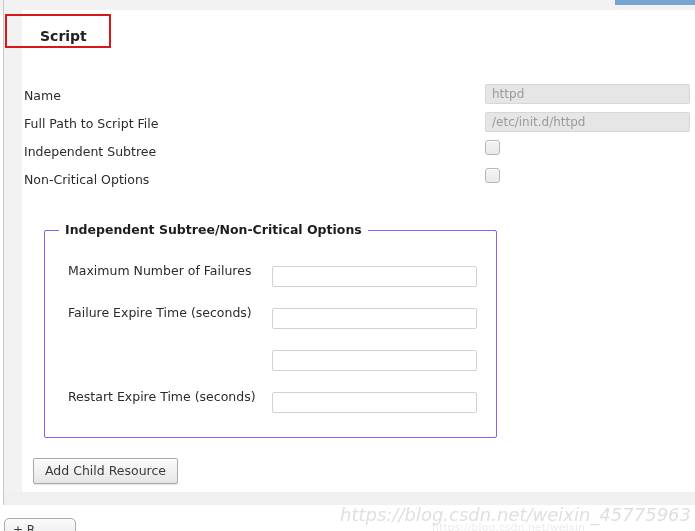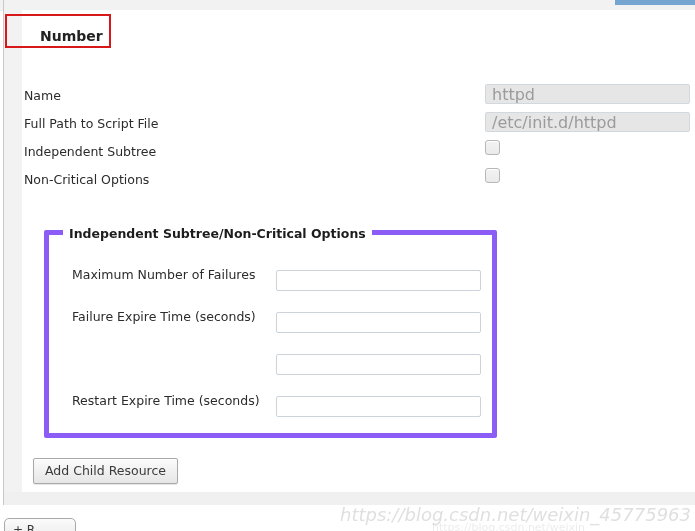--- a/index.html
+++ b/index.html
@@ -126,21 +126,21 @@
 
   .text-disabled {
     width: 205px;
     height: 20px;
     box-sizing: border-box;
     background: #e6e6e6;
     border: 1px solid #d2d8dd;
     border-radius: 2px;
     color: #9b9b9b;
     font-family: "DejaVu Sans", "Liberation Sans", sans-serif;
-    font-size: 16px;
+    font-size: 12px;
     padding: 0 6px;
     line-height: 18px;
   }
 
   .cbox {
     width: 15px;
     height: 15px;
     box-sizing: border-box;
     background: linear-gradient(180deg,#f3f3f3 0%, #eaeaea 100%);
     border: 1px solid #b7b7b7;
@@ -150,21 +150,21 @@
   }
 
   
   .fs {
     position: absolute;
     left: 22px;
     top: 220px;
     width: 453px;
     height: 208px;
     box-sizing: border-box;
-    border: 5px solid #8b5cf6;
+    border: 1px solid #8b5cf6;
     border-radius: 2px;
     background: #ffffff;
   }
   .fs-legend {
     position: absolute;
     left: 14px;
     top: -9px;
     background: #ffffff;
     padding: 0 6px;
     font-weight: bold;
@@ -291,21 +291,21 @@
 
   <div class="top-strip"></div>
   <div class="top-accent"></div>
 
   <div class="left-rail"></div>
   <div class="left-gutter"></div>
 
   <div class="content-card">
 
     <div class="tabstrip">
-      <div class="tab-active">Number</div>
+      <div class="tab-active">Script</div>
     </div>
 
     <div class="form-area">
 
       <div class="frow">
         <div class="flabel">Name</div>
         <div class="fctl">
           <input class="text-disabled" type="text" disabled="" value="httpd" style="">
         </div>
       </div>

